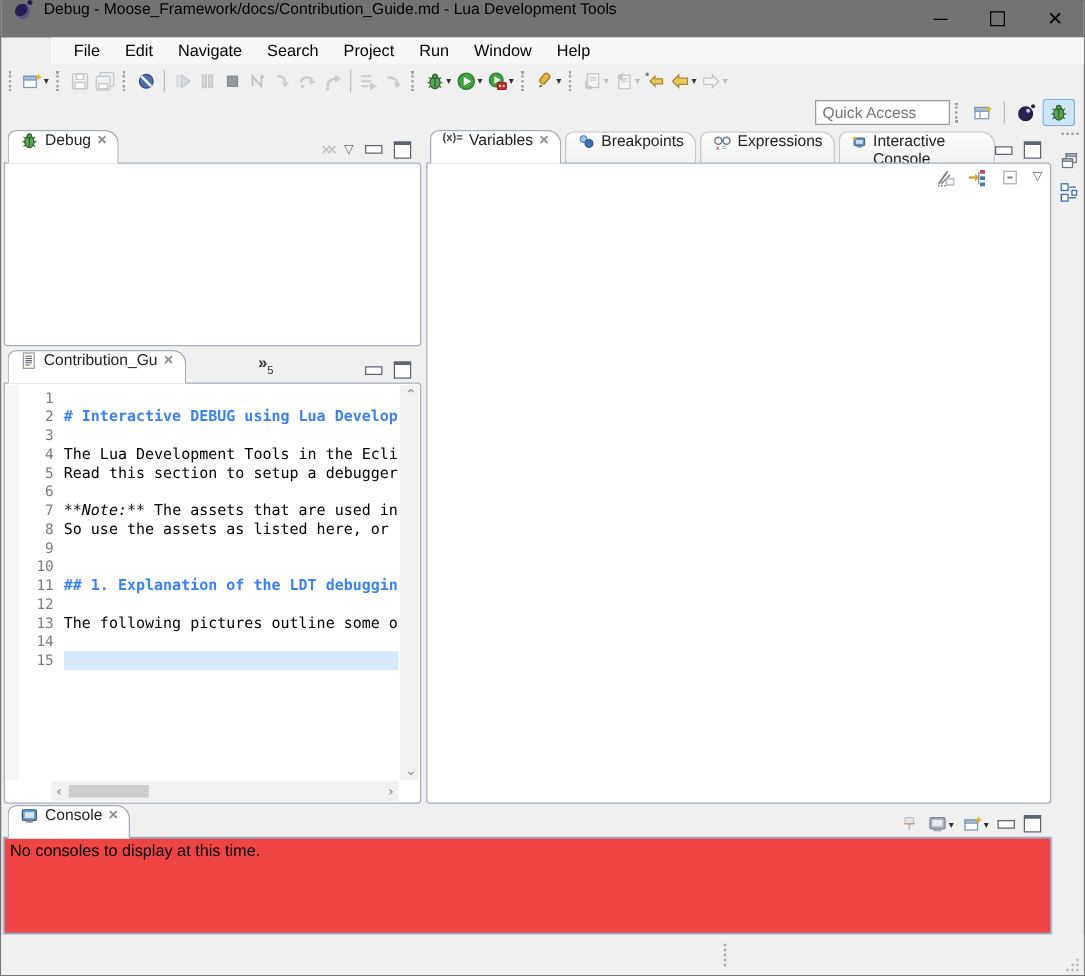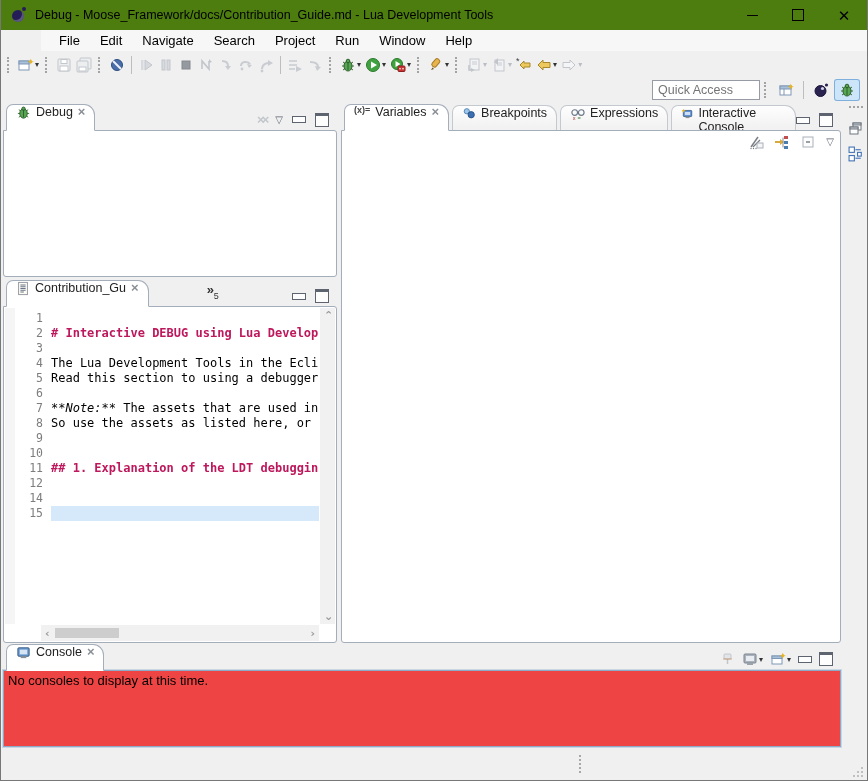--- a/index.html
+++ b/index.html
@@ -1,21 +1,21 @@
 <!DOCTYPE html>
 <html><head>
 <meta charset="utf-8">
 <style>
   html,body{margin:0;padding:0;background:#d8d8d8;}
   .window{position:relative;width:868px;height:781px;background:#f0f0f0;
     font-family:"Liberation Sans",sans-serif;overflow:hidden;
     box-shadow:inset 0 0 0 1px #777;}
   
-  .titlebar{position:absolute;left:1px;top:0;right:1px;height:30px;background:#4d7c0f;
-    display:flex;align-items:center;}
+  .titlebar{position:absolute;left:1px;top:0;right:1px;height:30px;background:#737373;
+    display:flex;align-items:flex-start;}
   .app-icon{width:16px;height:16px;margin:0 8px 0 10px;position:relative;}
   .app-icon .moon{position:absolute;left:1px;top:3px;width:12px;height:12px;border-radius:50%;
     background:#241d57;box-shadow:inset -2px -2px 0 rgba(255,255,255,.25);}
   .app-icon .dot{position:absolute;right:1px;top:0;width:4px;height:4px;border-radius:50%;background:#241d57;}
   .title-text{font-size:12.5px;color:#000;}
   .win-controls{margin-left:auto;display:flex;height:100%;}
   .win-btn{width:46px;height:100%;display:flex;align-items:center;justify-content:center;color:#000;}
   .glyph-min{width:11px;height:1px;background:#000;display:block;}
   .glyph-max{width:10px;height:10px;border:1px solid #000;display:block;}
   .glyph-close{font-size:15px;line-height:1;}
@@ -54,21 +54,21 @@
   .view-toolbar{position:absolute;top:3px;right:6px;display:flex;align-items:center;gap:10px;}
   
   .edit-area{position:absolute;left:1px;right:1px;top:1px;bottom:1px;}
   .annot-ruler{position:absolute;left:0;top:0;bottom:17px;width:10px;background:#f5f5f5;}
   .code-view{position:absolute;left:10px;right:16px;top:0;bottom:17px;background:#fff;overflow:hidden;padding-top:3px;}
   .ed-row{display:flex;height:15px;line-height:15px;white-space:pre;}
   .ed-row.current{background:linear-gradient(90deg,#ffffff 36px,#d6e9fb 36px);}
   .ln{width:28px;padding-right:8px;text-align:right;color:#7d7d7d;
     font-family:"DejaVu Sans Mono",monospace;font-size:11.5px;flex:none;}
   .code{font-family:"DejaVu Sans Mono",monospace;font-size:12px;color:#000;}
-  .seg-heading{color:#be185d;font-weight:bold;}
+  .seg-heading{color:#3b82f6;font-weight:bold;}
   .seg-italic{font-style:italic;}
   .vscroll{position:absolute;right:0;top:0;bottom:17px;width:15px;background:#f1f1f1;}
   .hscroll{position:absolute;left:36px;right:16px;bottom:0;height:16px;background:#f1f1f1;}
   .chev{position:absolute;color:#9a9a9a;font-size:11px;font-weight:bold;font-family:"DejaVu Sans",sans-serif;}
   .hthumb{position:absolute;left:14px;top:3px;width:64px;height:10px;background:#cdcdcd;}
   .more-editors{display:flex;align-items:flex-start;margin-left:58px;padding-bottom:6px;color:#333;}
   .more-editors .chevmark{font-size:13px;font-weight:bold;line-height:10px;}
   .more-editors .cnt{font-size:9px;margin-top:6px;}
   
   .console-content{position:absolute;left:0;right:0;top:25px;bottom:0;background:#ef4444;
@@ -440,28 +440,29 @@
       </div>
     </div>
     <div class="panel-content">
       <div class="edit-area">
         <div class="annot-ruler"></div>
         <div class="code-view">
             <div class="ed-row"><span class="ln">1</span><span class="code"></span></div>
             <div class="ed-row"><span class="ln">2</span><span class="code"><span class="seg-heading"># Interactive DEBUG using Lua Develop</span></span></div>
             <div class="ed-row"><span class="ln">3</span><span class="code"></span></div>
             <div class="ed-row"><span class="ln">4</span><span class="code"><span class="seg-plain">The Lua Development Tools in the Ecli</span></span></div>
-            <div class="ed-row"><span class="ln">5</span><span class="code"><span class="seg-plain">Read this section to using a debugger</span></span></div>
+            <div class="ed-row"><span class="ln">5</span><span class="code"><span class="seg-plain">Read this section to setup a debugger</span></span></div>
             <div class="ed-row"><span class="ln">6</span><span class="code"></span></div>
             <div class="ed-row"><span class="ln">7</span><span class="code"><span class="seg-italic">**Note:**</span><span class="seg-plain"> The assets that are used in</span></span></div>
             <div class="ed-row"><span class="ln">8</span><span class="code"><span class="seg-plain">So use the assets as listed here, or </span></span></div>
             <div class="ed-row"><span class="ln">9</span><span class="code"></span></div>
             <div class="ed-row"><span class="ln">10</span><span class="code"></span></div>
             <div class="ed-row"><span class="ln">11</span><span class="code"><span class="seg-heading">## 1. Explanation of the LDT debuggin</span></span></div>
             <div class="ed-row"><span class="ln">12</span><span class="code"></span></div>
+            <div class="ed-row"><span class="ln">13</span><span class="code"><span class="seg-plain">The following pictures outline some o</span></span></div>
             <div class="ed-row"><span class="ln">14</span><span class="code"></span></div>
             <div class="ed-row current"><span class="ln">15</span><span class="code"></span></div>
           </div>
         <div class="vscroll">
           <span class="chev" style="top:1px;left:4px;">⌃</span>
           <span class="chev" style="bottom:1px;left:4px;">⌄</span>
         </div>
         <div class="hscroll">
           <span class="chev" style="left:4px;top:2px;">‹</span>
           <span class="hthumb"></span>

